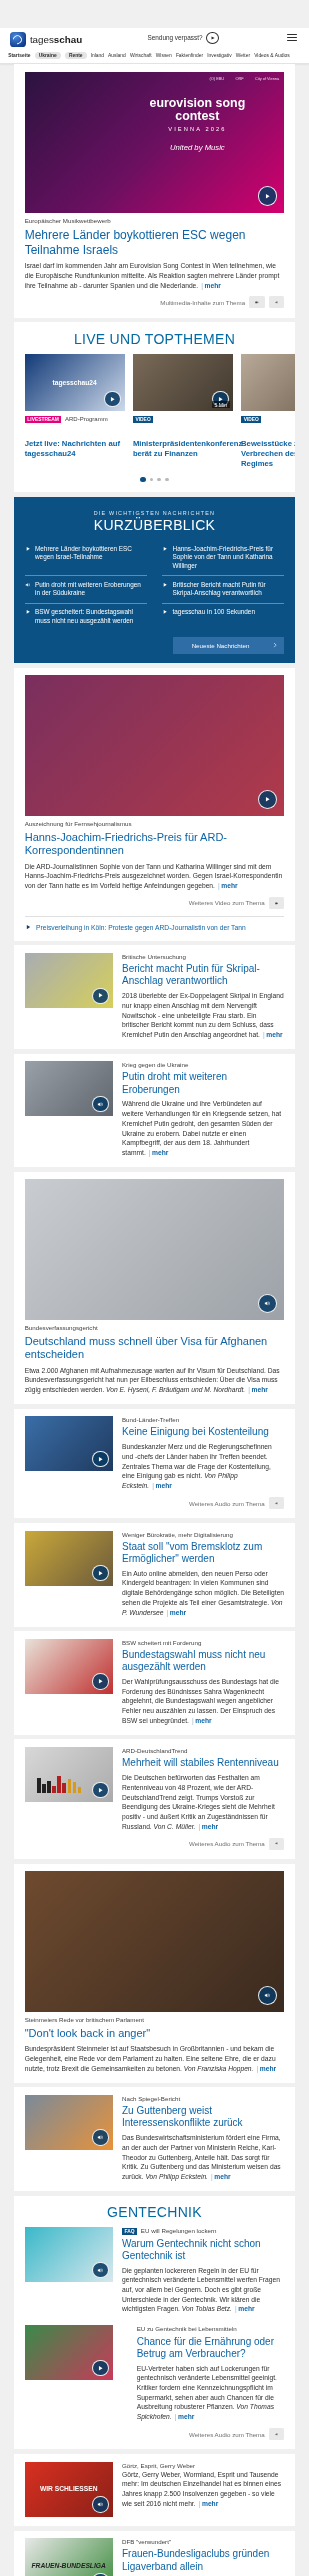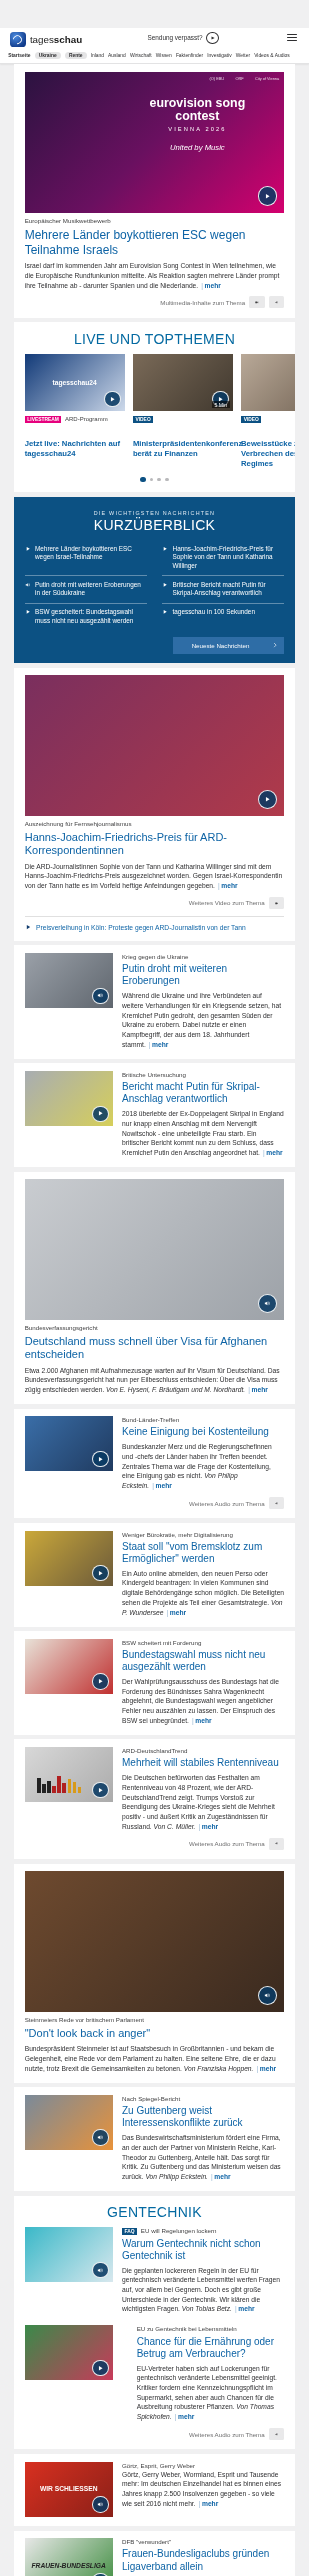--- a/index.html
+++ b/index.html
@@ -298,52 +298,52 @@
         <div class="rel-item">
           <span class="tri"><svg width="6.2" height="6.2" viewBox="0 0 24 24">
               <path d="M7 4l13 8-13 8z" fill="currentColor"></path>
             </svg></span>
           <a>Preisverleihung in Köln: Proteste gegen ARD-Journalistin von der Tann</a>
         </div>
       </div>
     </section>
     <section class="sec">
       <div class="article rowa">
+        <a class="thumb t-row" style="background: linear-gradient(135deg, rgb(168, 173, 178), rgb(214, 207, 90));">
+          <span class="overlay">
+            <svg width="6.7" height="6.7" viewBox="0 0 24 24">
+              <path d="M7 4l13 8-13 8z" fill="currentColor"></path>
+            </svg>
+          </span>
+        </a>
+        <div class="a-content">
+          <div class="topline-row">
+            <span class="topline">Britische Untersuchung</span>
+          </div>
+          <a class="headline h-m">Bericht macht Putin für Skripal-Anschlag verantwortlich</a>
+          <p class="teaser"><span>2018 überlebte der Ex-Doppelagent Skripal in England nur knapp einen Anschlag mit dem Nervengift Nowitschok - eine unbeteiligte Frau starb. Ein britischer Bericht kommt nun zu dem Schluss, dass Kremlchef Putin den Anschlag angeordnet hat.</span><span class="sep">|</span><a class="more">mehr</a></p>
+        </div>
+      </div>
+    </section>
+    <section class="sec">
+      <div class="article rowa">
         <a class="thumb t-row" style="background: linear-gradient(135deg, rgb(154, 160, 168), rgb(95, 102, 110));">
           <span class="overlay">
             <svg width="6.7" height="6.7" viewBox="0 0 24 24">
               <path d="M3 9v6h4l5 4V5L7 9H3z" fill="currentColor"></path>
               <path d="M15.5 8.5c1.6 1.4 1.6 5.6 0 7M18 6.5c2.6 2.4 2.6 8.6 0 11" fill="none" stroke="currentColor" stroke-width="1.7" stroke-linecap="round"></path>
             </svg>
           </span>
         </a>
         <div class="a-content">
           <div class="topline-row">
             <span class="topline">Krieg gegen die Ukraine</span>
           </div>
           <a class="headline h-m">Putin droht mit weiteren Eroberungen</a>
           <p class="teaser"><span>Während die Ukraine und ihre Verbündeten auf weitere Verhandlungen für ein Kriegsende setzen, hat Kremlchef Putin gedroht, den gesamten Süden der Ukraine zu erobern. Dabei nutzte er einen Kampfbegriff, der aus dem 18. Jahrhundert stammt.</span><span class="sep">|</span><a class="more">mehr</a></p>
-        </div>
-      </div>
-    </section>
-    <section class="sec">
-      <div class="article rowa">
-        <a class="thumb t-row" style="background: linear-gradient(135deg, rgb(168, 173, 178), rgb(214, 207, 90));">
-          <span class="overlay">
-            <svg width="6.7" height="6.7" viewBox="0 0 24 24">
-              <path d="M7 4l13 8-13 8z" fill="currentColor"></path>
-            </svg>
-          </span>
-        </a>
-        <div class="a-content">
-          <div class="topline-row">
-            <span class="topline">Britische Untersuchung</span>
-          </div>
-          <a class="headline h-m">Bericht macht Putin für Skripal-Anschlag verantwortlich</a>
-          <p class="teaser"><span>2018 überlebte der Ex-Doppelagent Skripal in England nur knapp einen Anschlag mit dem Nervengift Nowitschok - eine unbeteiligte Frau starb. Ein britischer Bericht kommt nun zu dem Schluss, dass Kremlchef Putin den Anschlag angeordnet hat.</span><span class="sep">|</span><a class="more">mehr</a></p>
         </div>
       </div>
     </section>
     <section class="sec">
       <div class="article feature">
         <a class="thumb t-feature" style="background: linear-gradient(135deg, rgb(201, 204, 208), rgb(157, 162, 168));">
           <span class="overlay">
             <svg width="6.7" height="6.7" viewBox="0 0 24 24">
               <path d="M3 9v6h4l5 4V5L7 9H3z" fill="currentColor"></path>
               <path d="M15.5 8.5c1.6 1.4 1.6 5.6 0 7M18 6.5c2.6 2.4 2.6 8.6 0 11" fill="none" stroke="currentColor" stroke-width="1.7" stroke-linecap="round"></path>

